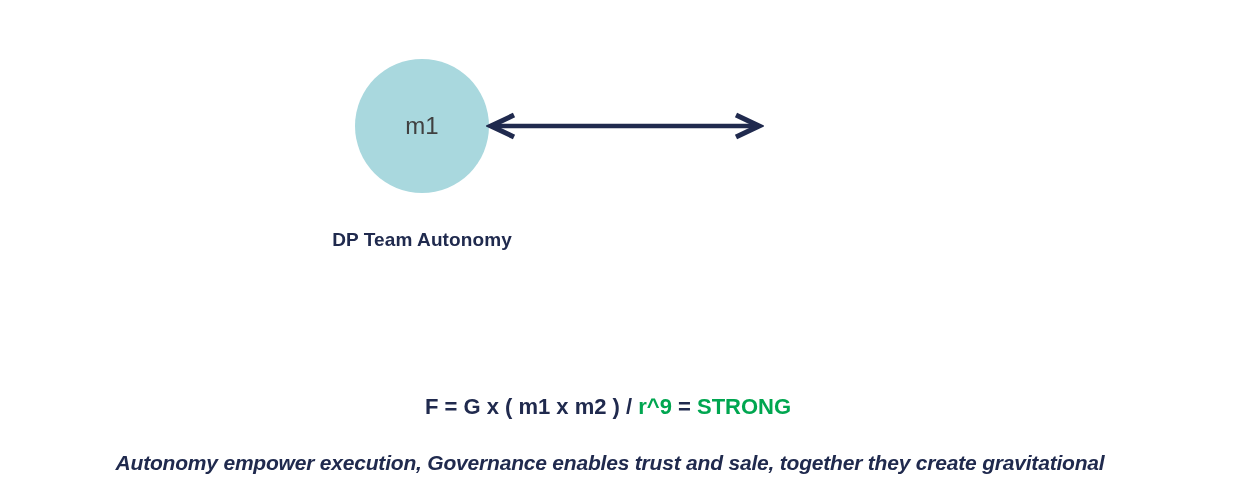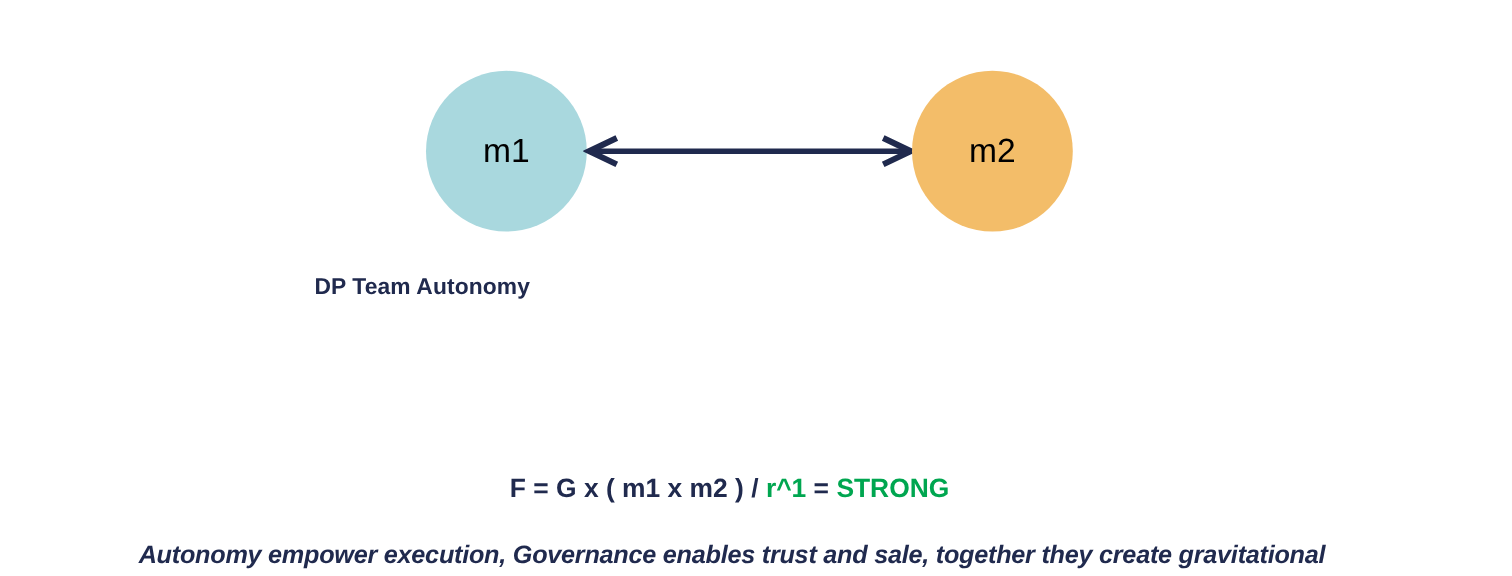--- a/index.html
+++ b/index.html
@@ -16,22 +16,22 @@
     overflow: hidden;
   }
   .mass-node {
     position: absolute;
     width: 134px;
     height: 134px;
     border-radius: 50%;
     display: flex;
     align-items: center;
     justify-content: center;
-    color: #000000;
-    font-size: 28px;
+    color: #404040;
+    font-size: 24px;
     font-weight: 400;
   }
   .node-m1 {
     left: 355px;
     top: 59px;
     background: var(--circle1, #a9d8de);
   }
   .node-m2 {
     left: 760px;
     top: 59px;
@@ -42,20 +42,21 @@
     left: 486px;
     top: 109px;
     width: 278px;
     height: 34px;
     color: var(--navy, #202a4e);
   }
   .node-label {
     position: absolute;
     top: 229px;
     width: 320px;
+    text-align: center;
     font-size: 19px;
     font-weight: 700;
     color: var(--navy, #202a4e);
     letter-spacing: 0.1px;
   }
   .label-m1 { left: 262px; }
   .label-m2 { left: 667px; }
   .formula {
     position: absolute;
     left: -22px;
@@ -93,23 +94,20 @@
   </div>
 
   <div class="arrow-wrap">
     <svg width="278" height="34" viewBox="0 0 278 34" aria-hidden="true">
       <line x1="8" y1="17" x2="270" y2="17" stroke="currentColor" stroke-width="4.5"></line>
       <polyline points="28,6 5,17 28,28" fill="none" stroke="currentColor" stroke-width="5" stroke-linejoin="miter"></polyline>
       <polyline points="250,6 273,17 250,28" fill="none" stroke="currentColor" stroke-width="5" stroke-linejoin="miter"></polyline>
     </svg>
   </div>
 
-  <div class="mass-node node-m2">
-    <span>m2</span>
-  </div>
 
   <div class="node-label label-m1">DP Team Autonomy</div>
 
-  <div class="formula"><span>F = G x ( m1 x m2 ) / </span><span class="green">r^1</span><span> = </span><span class="green">STRONG</span></div>
+  <div class="formula"><span>F = G x ( m1 x m2 ) / </span><span class="green">r^9</span><span> = </span><span class="green">STRONG</span></div>
 
   <div class="caption">Autonomy empower execution, Governance enables trust and sale, together they create gravitational</div>
 
 </div>
 
 </body></html>

